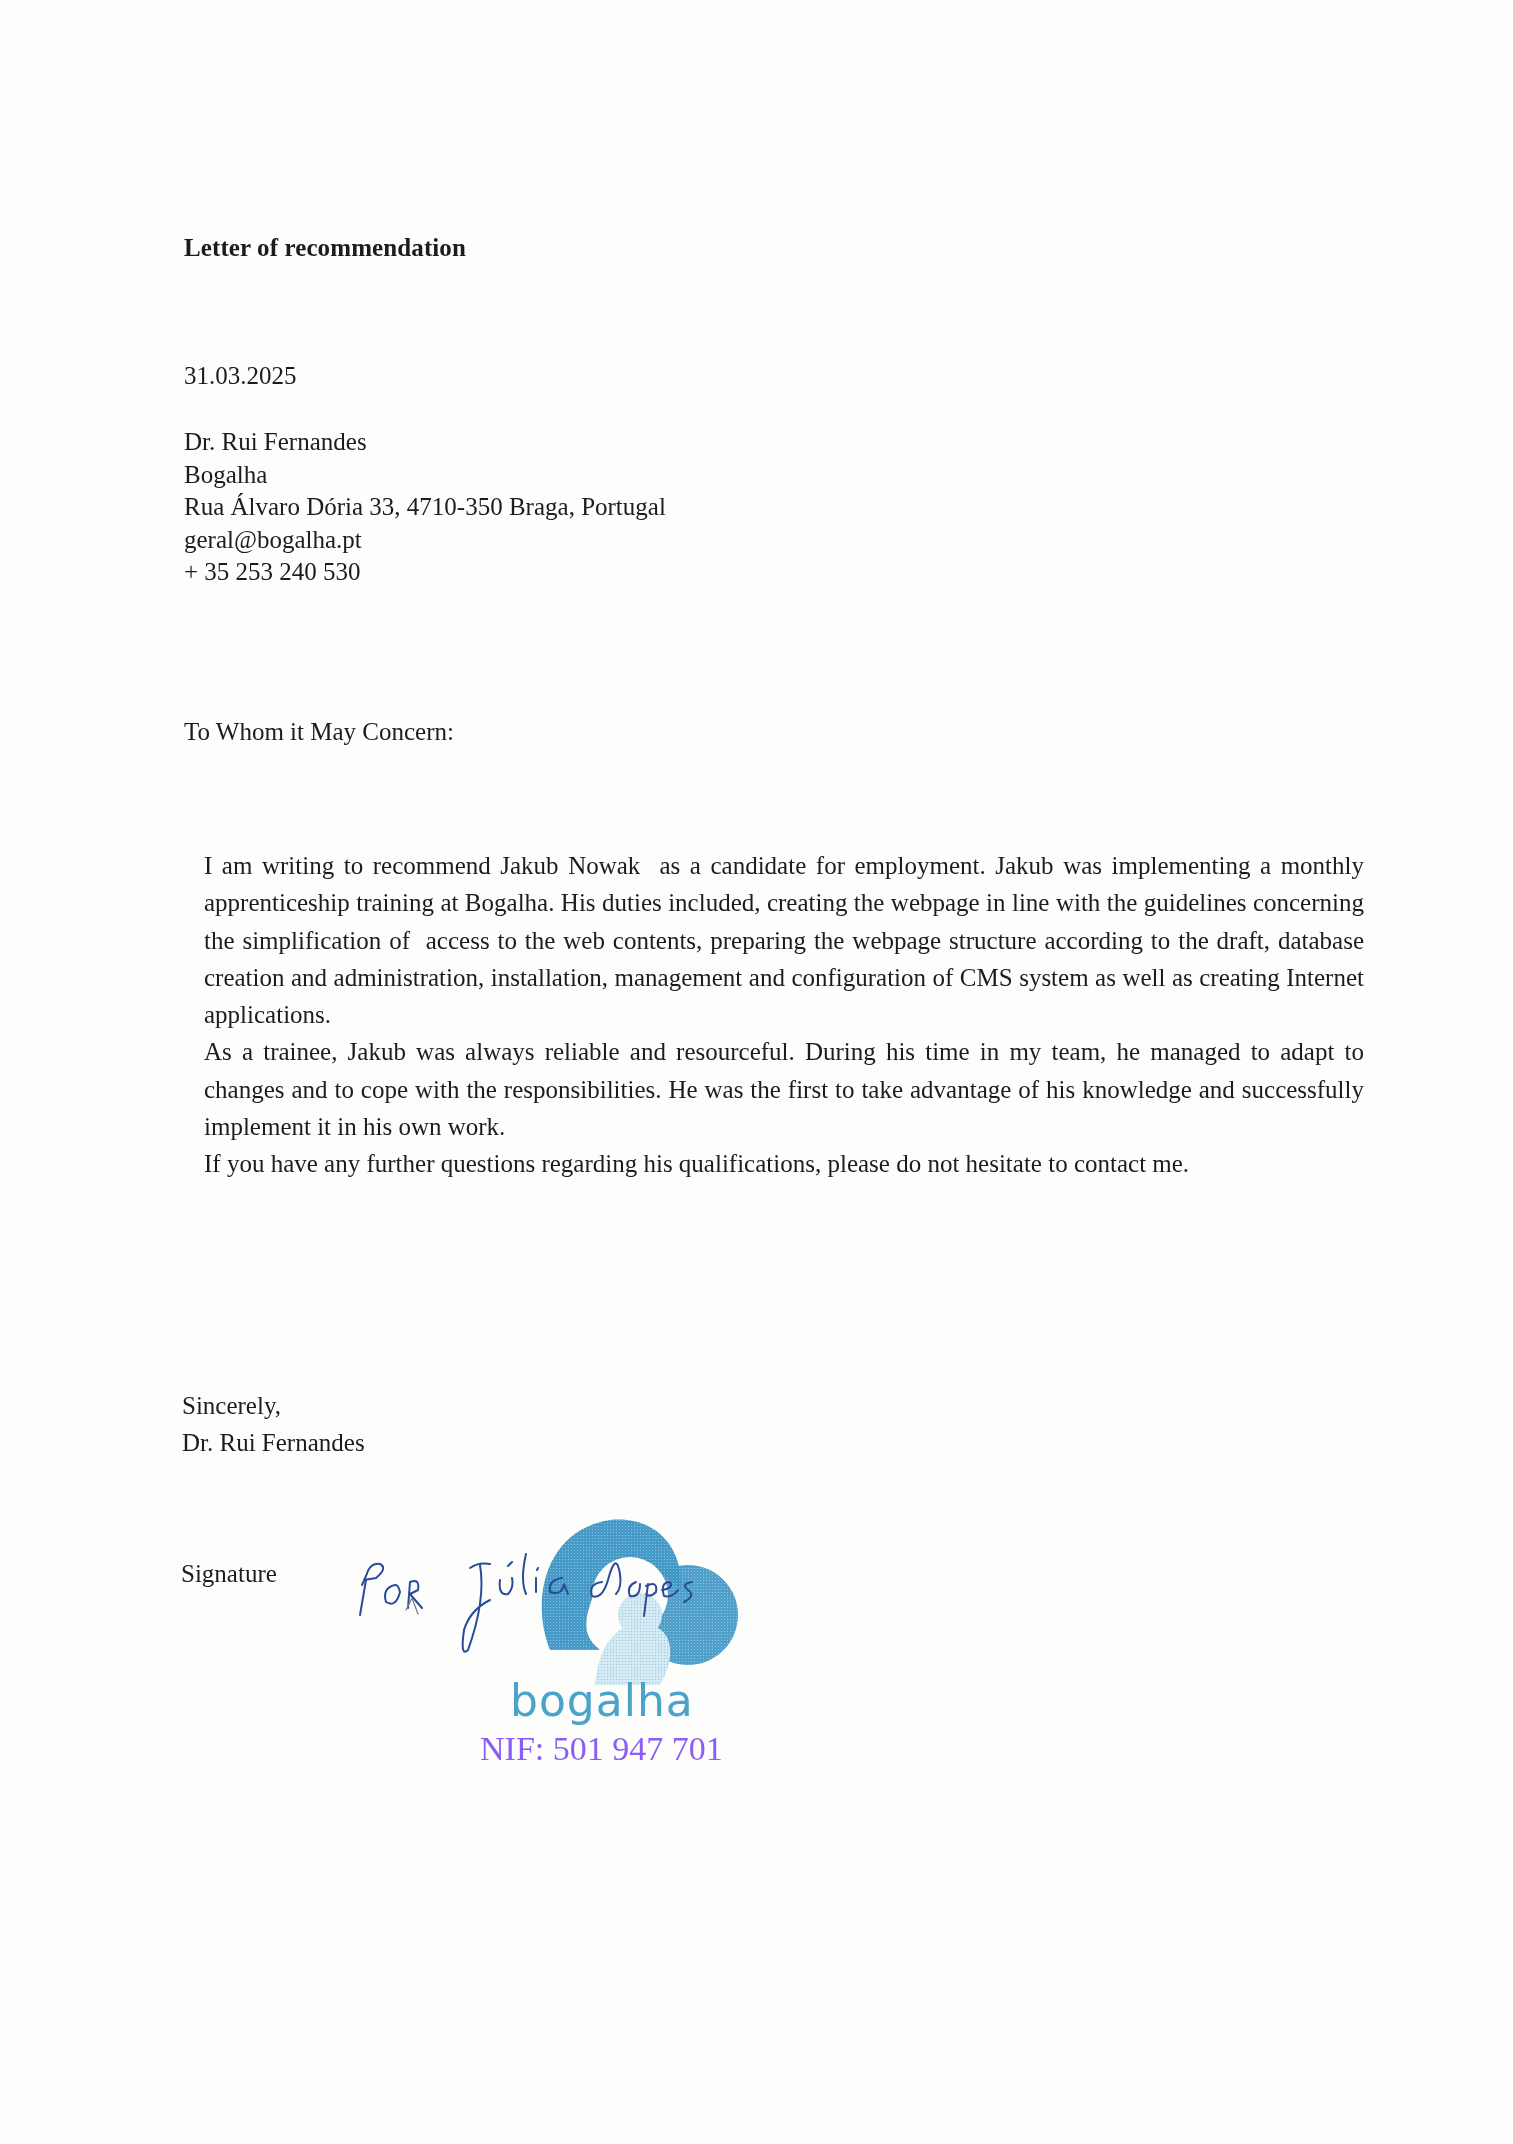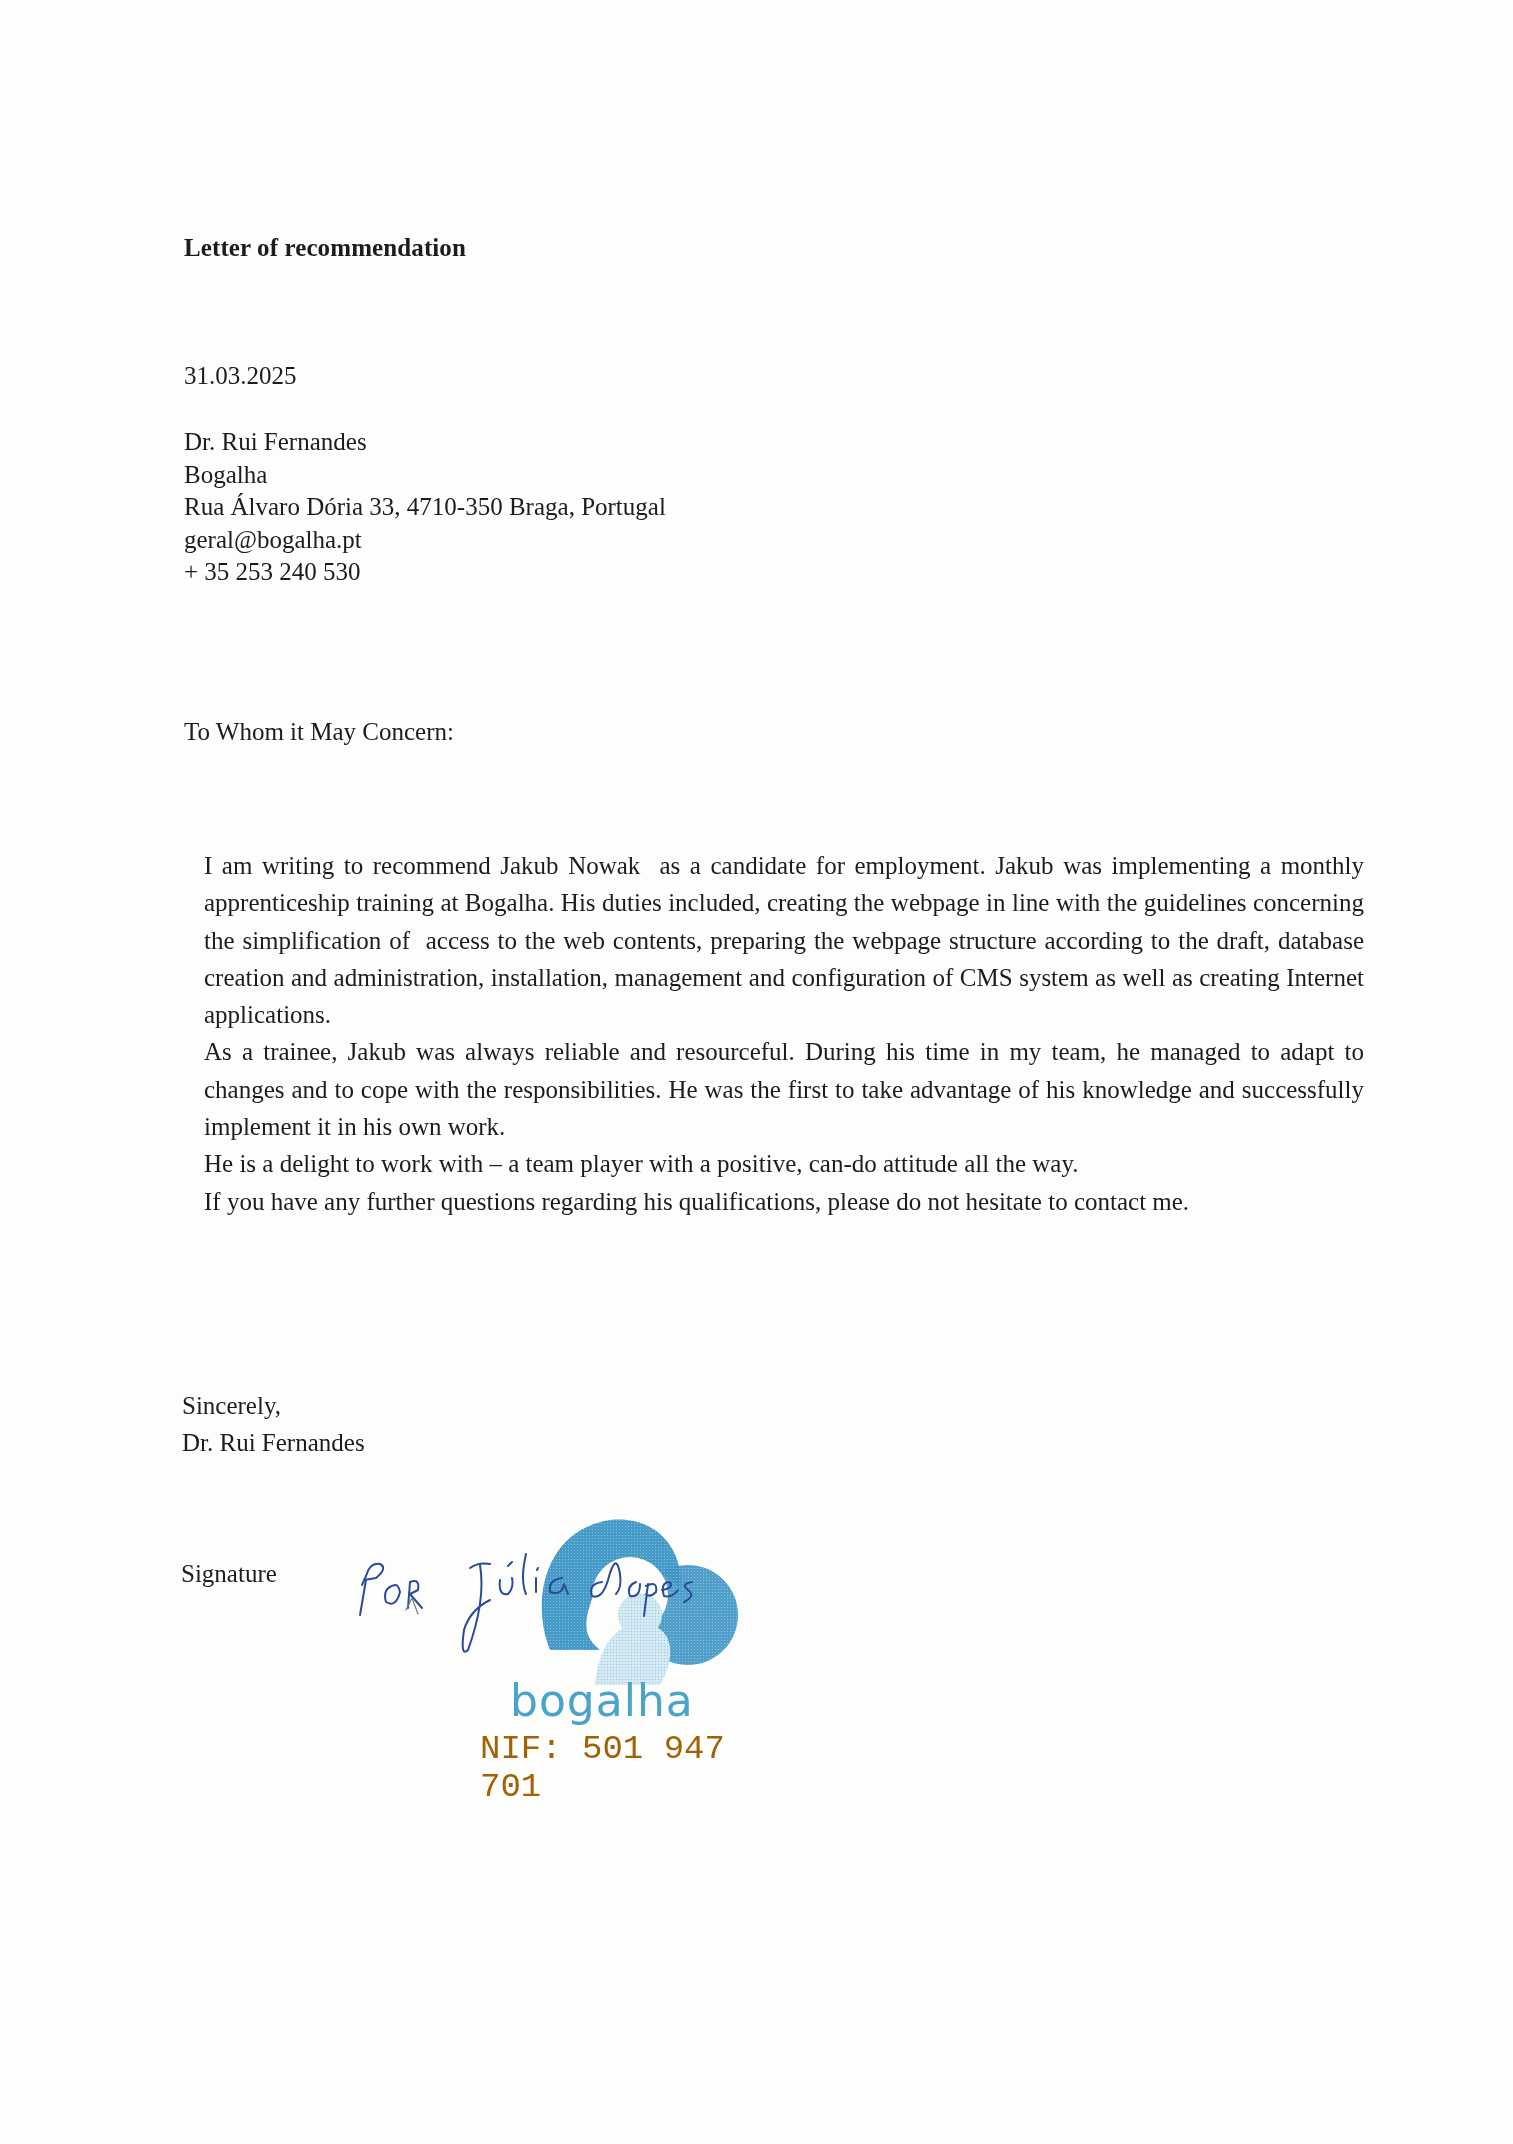--- a/index.html
+++ b/index.html
@@ -45,22 +45,22 @@
     }
     .stamp { position: absolute; left: 340px; top: 1500px; width: 420px; height: 300px; }
     .stamp-logo { position: absolute; left: 170px; top: 10px; }
     .stamp-name {
       position: absolute; left: 170px; top: 175px;
       font-family: "DejaVu Sans", sans-serif;
       font-size: 44px; color: #4aa3c8; letter-spacing: 1px;
     }
     .stamp-nif {
       position: absolute; left: 140px; top: 230px;
-      font-family: Liberation Mono, monospace;
-      font-size: 34px; color: #a16207;
+      font-family: Liberation Serif, serif;
+      font-size: 34px; color: #8b5cf6;
     }
     .handwriting { position: absolute; left: 340px; top: 1540px; }
   </style>
 </head>
 <body>
 
 <div class="page">
 
   <div class="title">Letter of recommendation</div>
 
@@ -72,21 +72,20 @@
     <div>Rua Álvaro Dória 33, 4710-350 Braga, Portugal</div>
     <div>geral@bogalha.pt</div>
     <div>+ 35 253 240 530</div>
   </div>
 
   <div class="salutation">To Whom it May Concern:</div>
 
   <div class="body-text">
     <p class="justify" style="white-space: pre-wrap;">I am writing to recommend Jakub Nowak  as a candidate for employment. Jakub was implementing a monthly apprenticeship training at Bogalha. His duties included, creating the webpage in line with the guidelines concerning the simplification of  access to the web contents, preparing the webpage structure according to the draft, database creation and administration, installation, management and configuration of CMS system as well as creating Internet applications.</p>
     <p class="justify">As a trainee, Jakub was always reliable and resourceful. During his time in my team, he managed to adapt to changes and to cope with the responsibilities. He was the first to take advantage of his knowledge and successfully implement it in his own work.</p>
-    <p>He is a delight to work with – a team player with a positive, can-do attitude all the way.</p>
     <p class="justify">If you have any further questions regarding his qualifications, please do not hesitate to contact me.</p>
   </div>
 
   <div class="closing">
     <div>Sincerely,</div>
     <div>Dr. Rui Fernandes</div>
   </div>
 
   <div class="sig-label">Signature</div>
 

